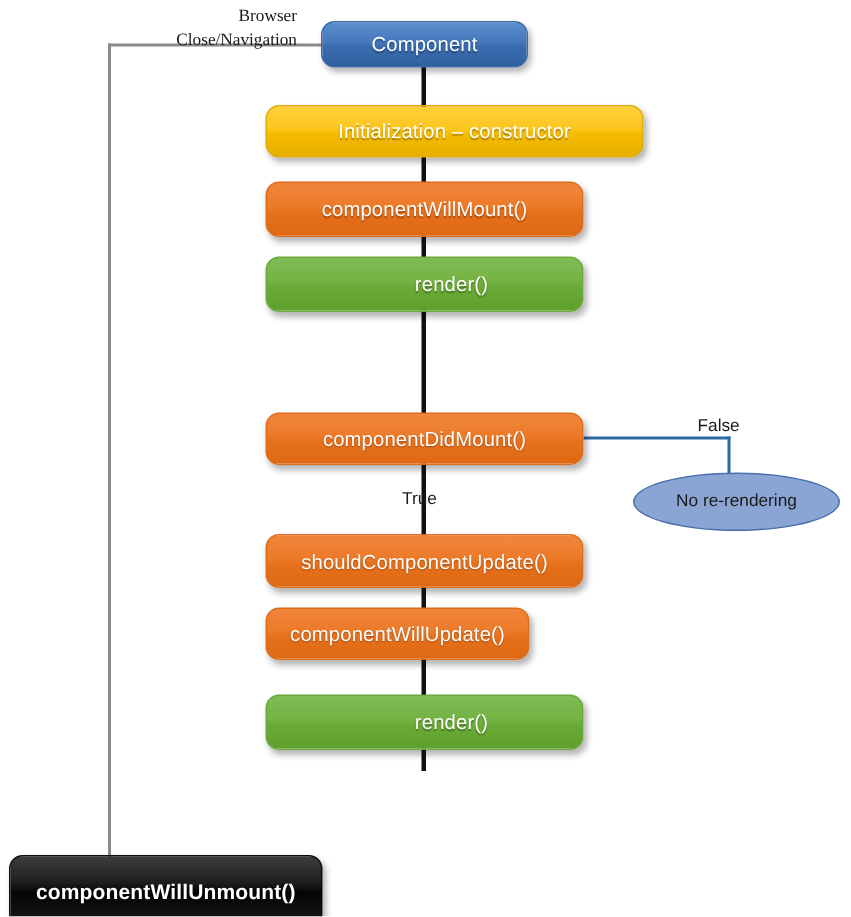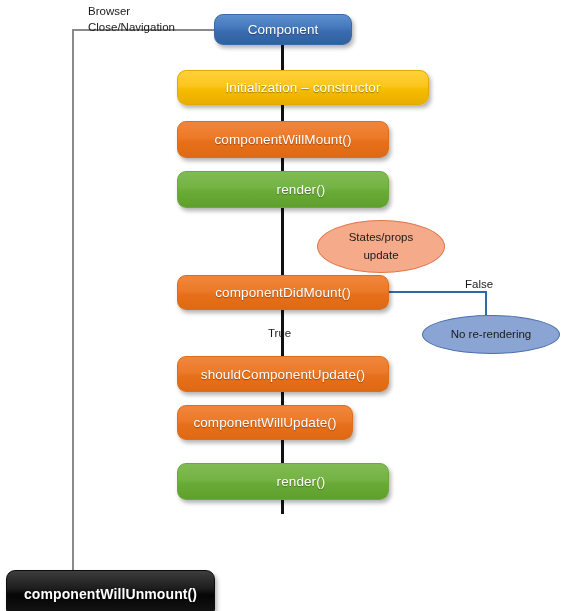--- a/index.html
+++ b/index.html
@@ -97,21 +97,21 @@
 
   
   .label {
     position: absolute;
     font-size: 11.5px;
     color: #1a1a1a;
     line-height: 1.35;
     white-space: pre;
     z-index: 7;
   }
-  .label.center { text-align: left; }
+  .label.center { text-align: right; font-family: Liberation Serif, serif; }
 </style>
 </head>
 <body>
 
 <div id="canvas">
 
   <div class="gray-line" style="left:72px; top:29px; width:146px; height:2px;"></div>
   <div class="gray-line" style="left:72px; top:29px; width:2px; height:543px;"></div>
 
   <div class="vline" style="left:281px; top:44px; height:28px;"></div>
@@ -126,24 +126,20 @@
   <div class="blue-line" style="left:389px; top:291px; width:98px; height:2px;"></div>
   <div class="blue-line" style="left:485px; top:291px; width:2px; height:32px;"></div>
 
   <div class="label center" style="left:88px; top:4px; width:110px;">Browser
 Close/Navigation</div>
 
   <div class="label" style="left:268px; top:326px;">True</div>
 
   <div class="label" style="left:425px; top:277px;padding-left:40px;">False</div>
 
-  <div class="ellipse salmon" style="left:317px; top:220px; width:128px; height:53px;">
-    <span style="white-space:pre-line;">States/props
-update</span>
-  </div>
 
   <div class="ellipse periwinkle" style="left:422px; top:315px; width:138px; height:39px;">
     <span>No re-rendering</span>
   </div>
 
   <div class="node blue" style="left:214px; top:14px; width:138px; height:31px;">Component</div>
 
   <div class="node gold" style="left:177px; top:70px; width:252px; height:35px;">Initialization – constructor</div>
 
   <div class="node orange" style="left:177px; top:121px; width:212px; height:37px;">componentWillMount()</div>

